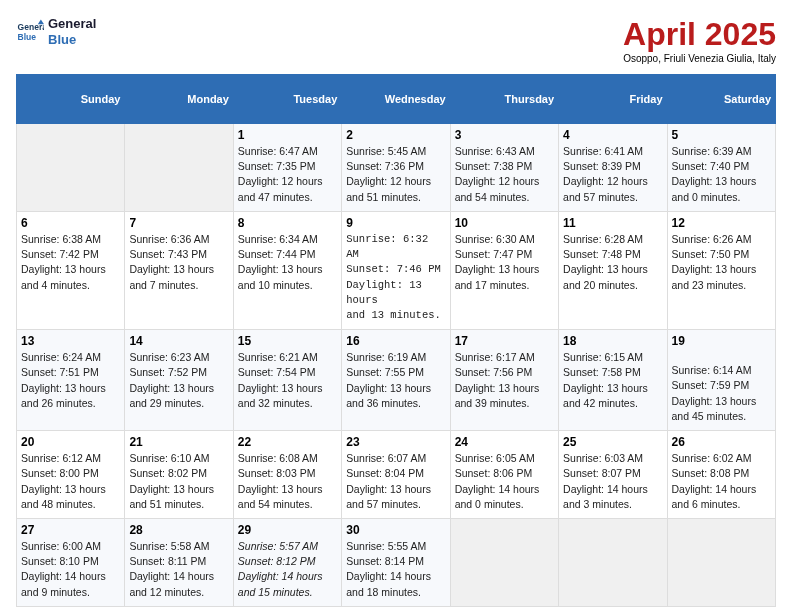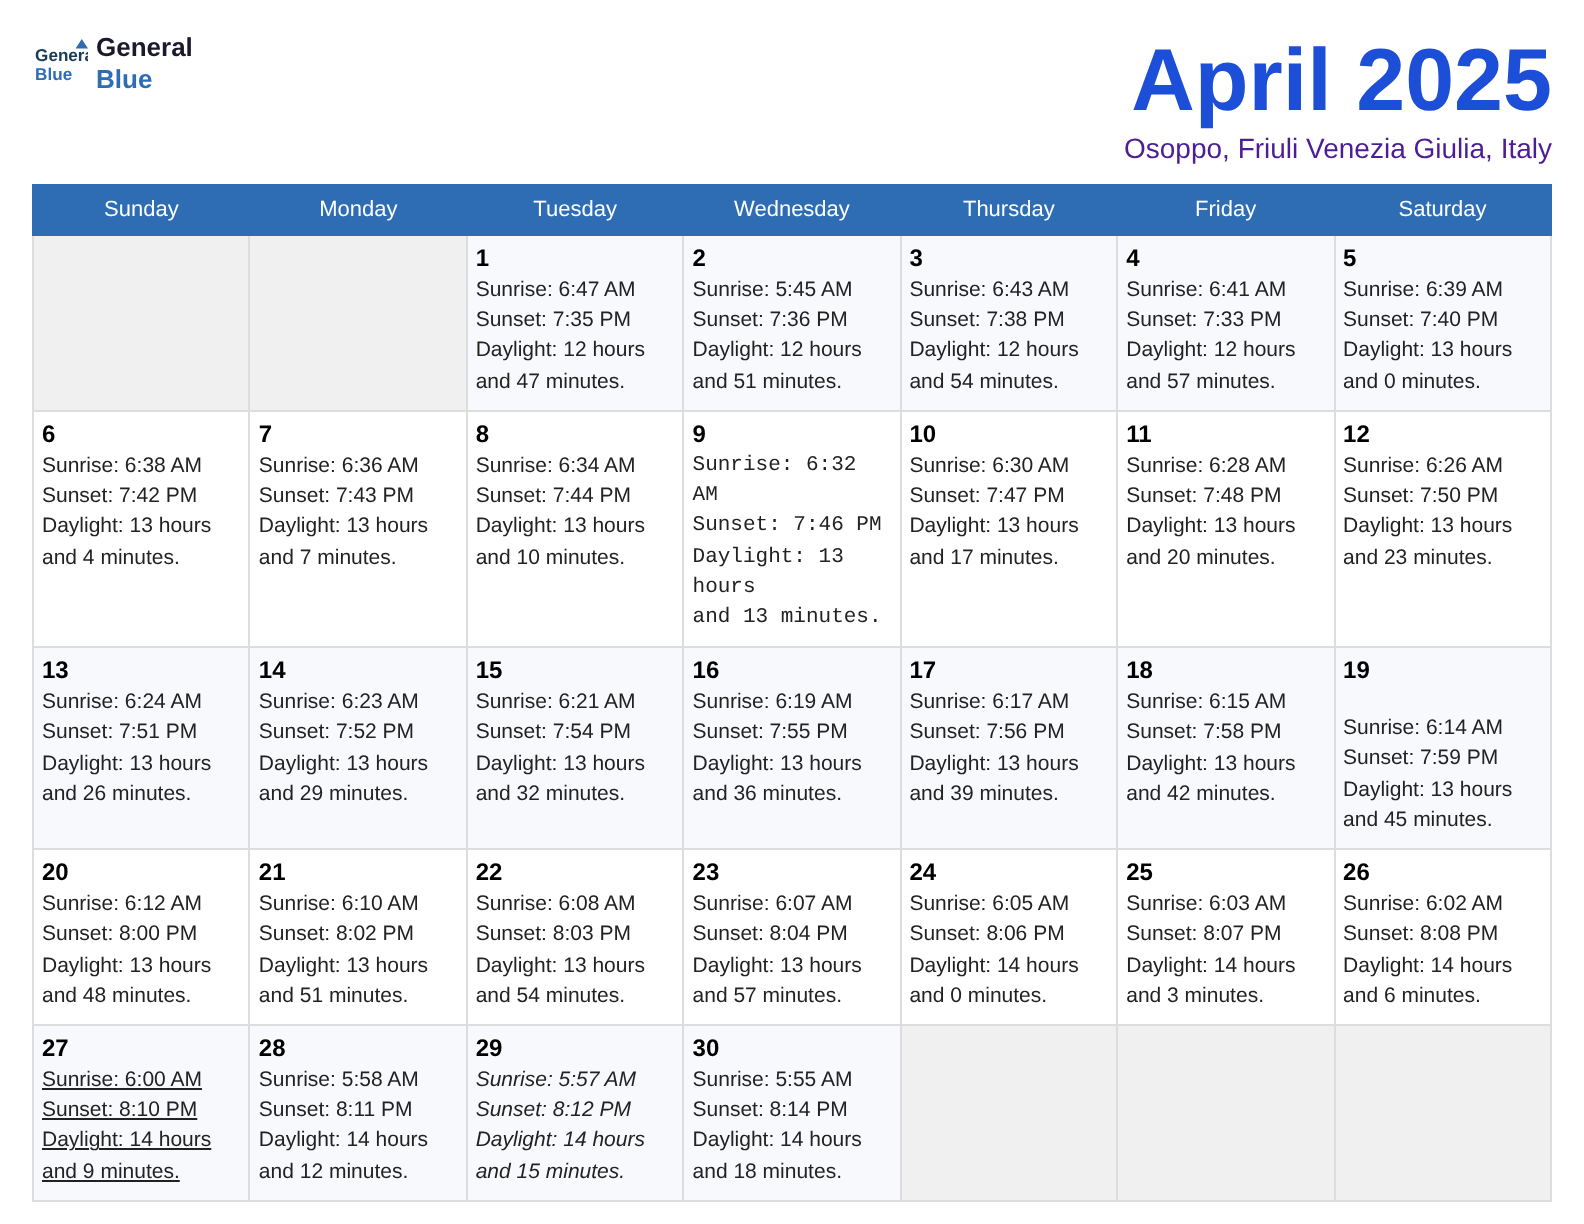--- a/index.html
+++ b/index.html
@@ -31,41 +31,41 @@
       color: #2e6db4;
     }
     .logo-icon {
       width: 28px;
       height: 28px;
     }
     .title-area {
       text-align: right;
     }
     .main-title {
-      font-size: 44px;
+      font-size: 32px;
       font-weight: bold;
-      color: #1d4ed8;
+      color: #b91c1c;
     }
     .subtitle {
-      font-size: 14px;
-      color: #4c1d95;
+      font-size: 10px;
+      color: #000000;
     }
     table {
       width: 100%;
       border-collapse: collapse;
       font-size: 10.5px;
     }
     thead tr {
       background-color: #2e6db4;
       color: #fff;
     }
     thead th {
-      padding: 6px 4px;
-      text-align: center;
-      font-weight: normal;
+      padding: 18px 4px;
+      text-align: right;
+      font-weight: bold;
       font-size: 11px;
       border: 1px solid #2e6db4;
     }
     tbody tr {
       border-bottom: 1px solid #ccc;
     }
     tbody td {
       vertical-align: top;
       padding: 4px 4px 6px 4px;
       border: 1px solid #ddd;
@@ -143,21 +143,21 @@
         <td>
           <span class="day-num">3</span>
           <div class="day-info" style="white-space: pre-line;">Sunrise: 6:43 AM
 Sunset: 7:38 PM
 Daylight: 12 hours
 and 54 minutes.</div>
         </td>
         <td>
           <span class="day-num">4</span>
           <div class="day-info" style="white-space: pre-line;">Sunrise: 6:41 AM
-Sunset: 7:33 PM
+Sunset: 8:39 PM
 Daylight: 12 hours
 and 57 minutes.</div>
         </td>
         <td>
           <span class="day-num">5</span>
           <div class="day-info" style="white-space: pre-line;">Sunrise: 6:39 AM
 Sunset: 7:40 PM
 Daylight: 13 hours
 and 0 minutes.</div>
         </td>
@@ -311,21 +311,21 @@
           <span class="day-num">26</span>
           <div class="day-info" style="white-space: pre-line;">Sunrise: 6:02 AM
 Sunset: 8:08 PM
 Daylight: 14 hours
 and 6 minutes.</div>
         </td>
       </tr>
       <tr>
         <td>
           <span class="day-num">27</span>
-          <div class="day-info" style="white-space: pre-line; text-decoration: underline;">Sunrise: 6:00 AM
+          <div class="day-info" style="white-space: pre-line;">Sunrise: 6:00 AM
 Sunset: 8:10 PM
 Daylight: 14 hours
 and 9 minutes.</div>
         </td>
         <td>
           <span class="day-num">28</span>
           <div class="day-info" style="white-space: pre-line;">Sunrise: 5:58 AM
 Sunset: 8:11 PM
 Daylight: 14 hours
 and 12 minutes.</div>

